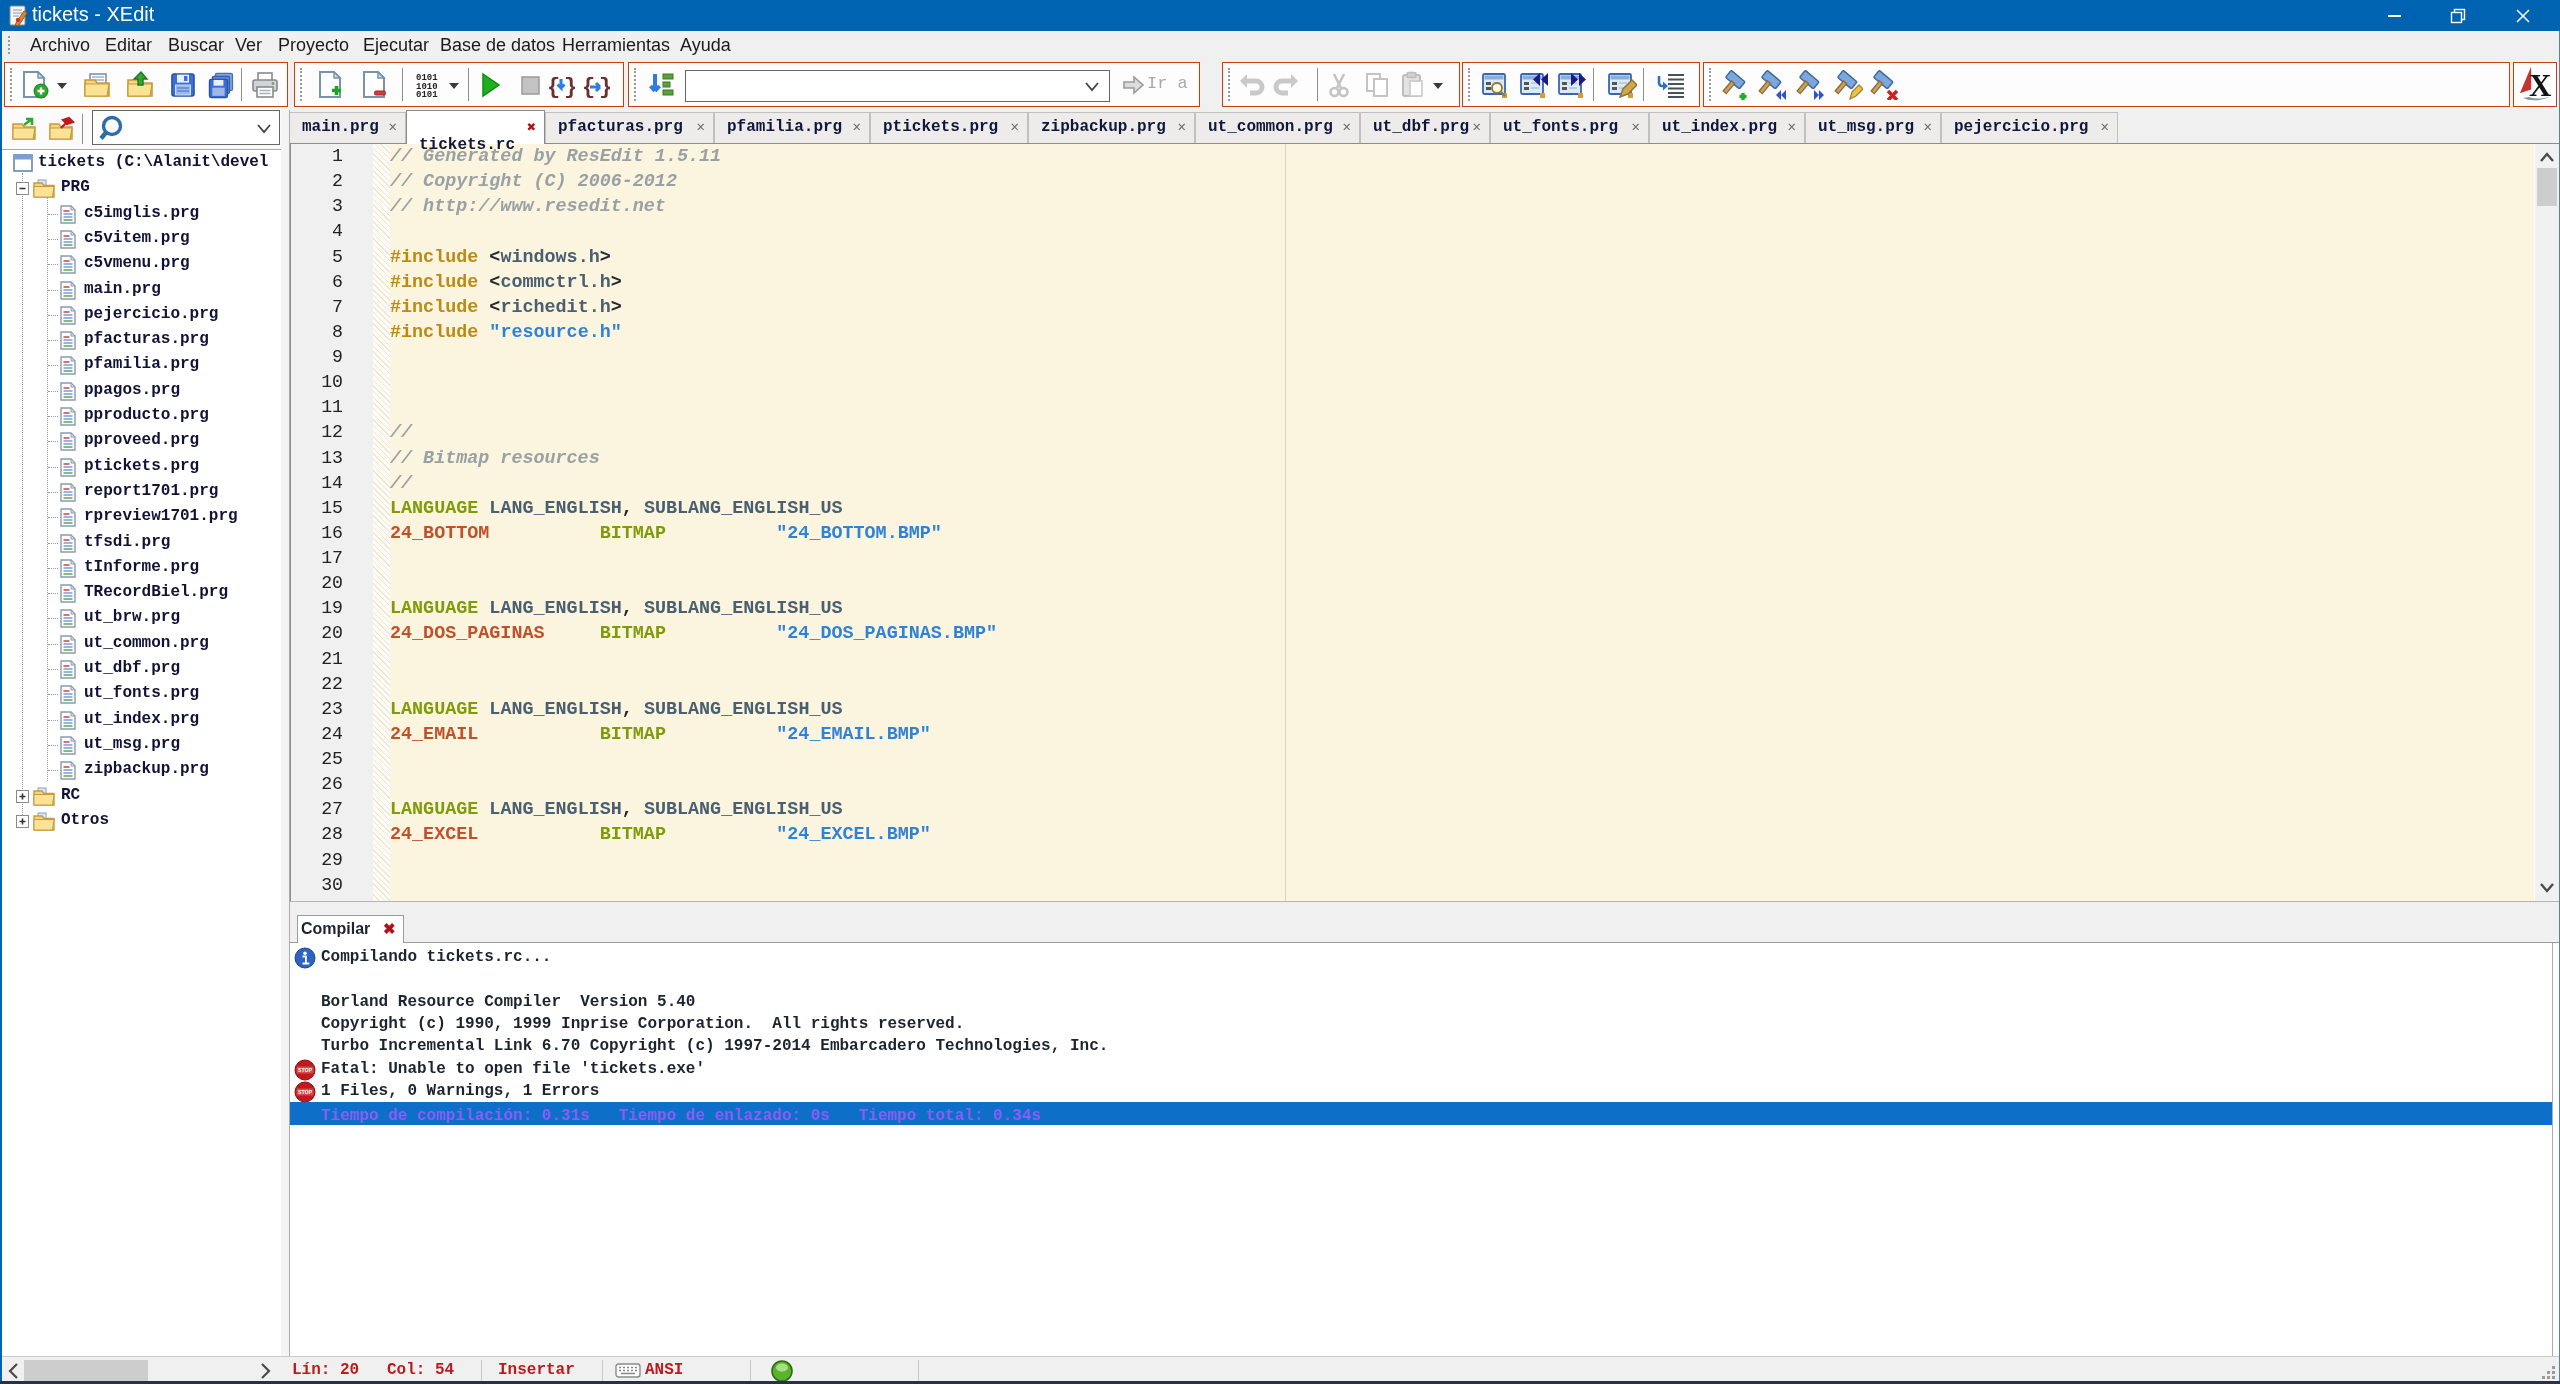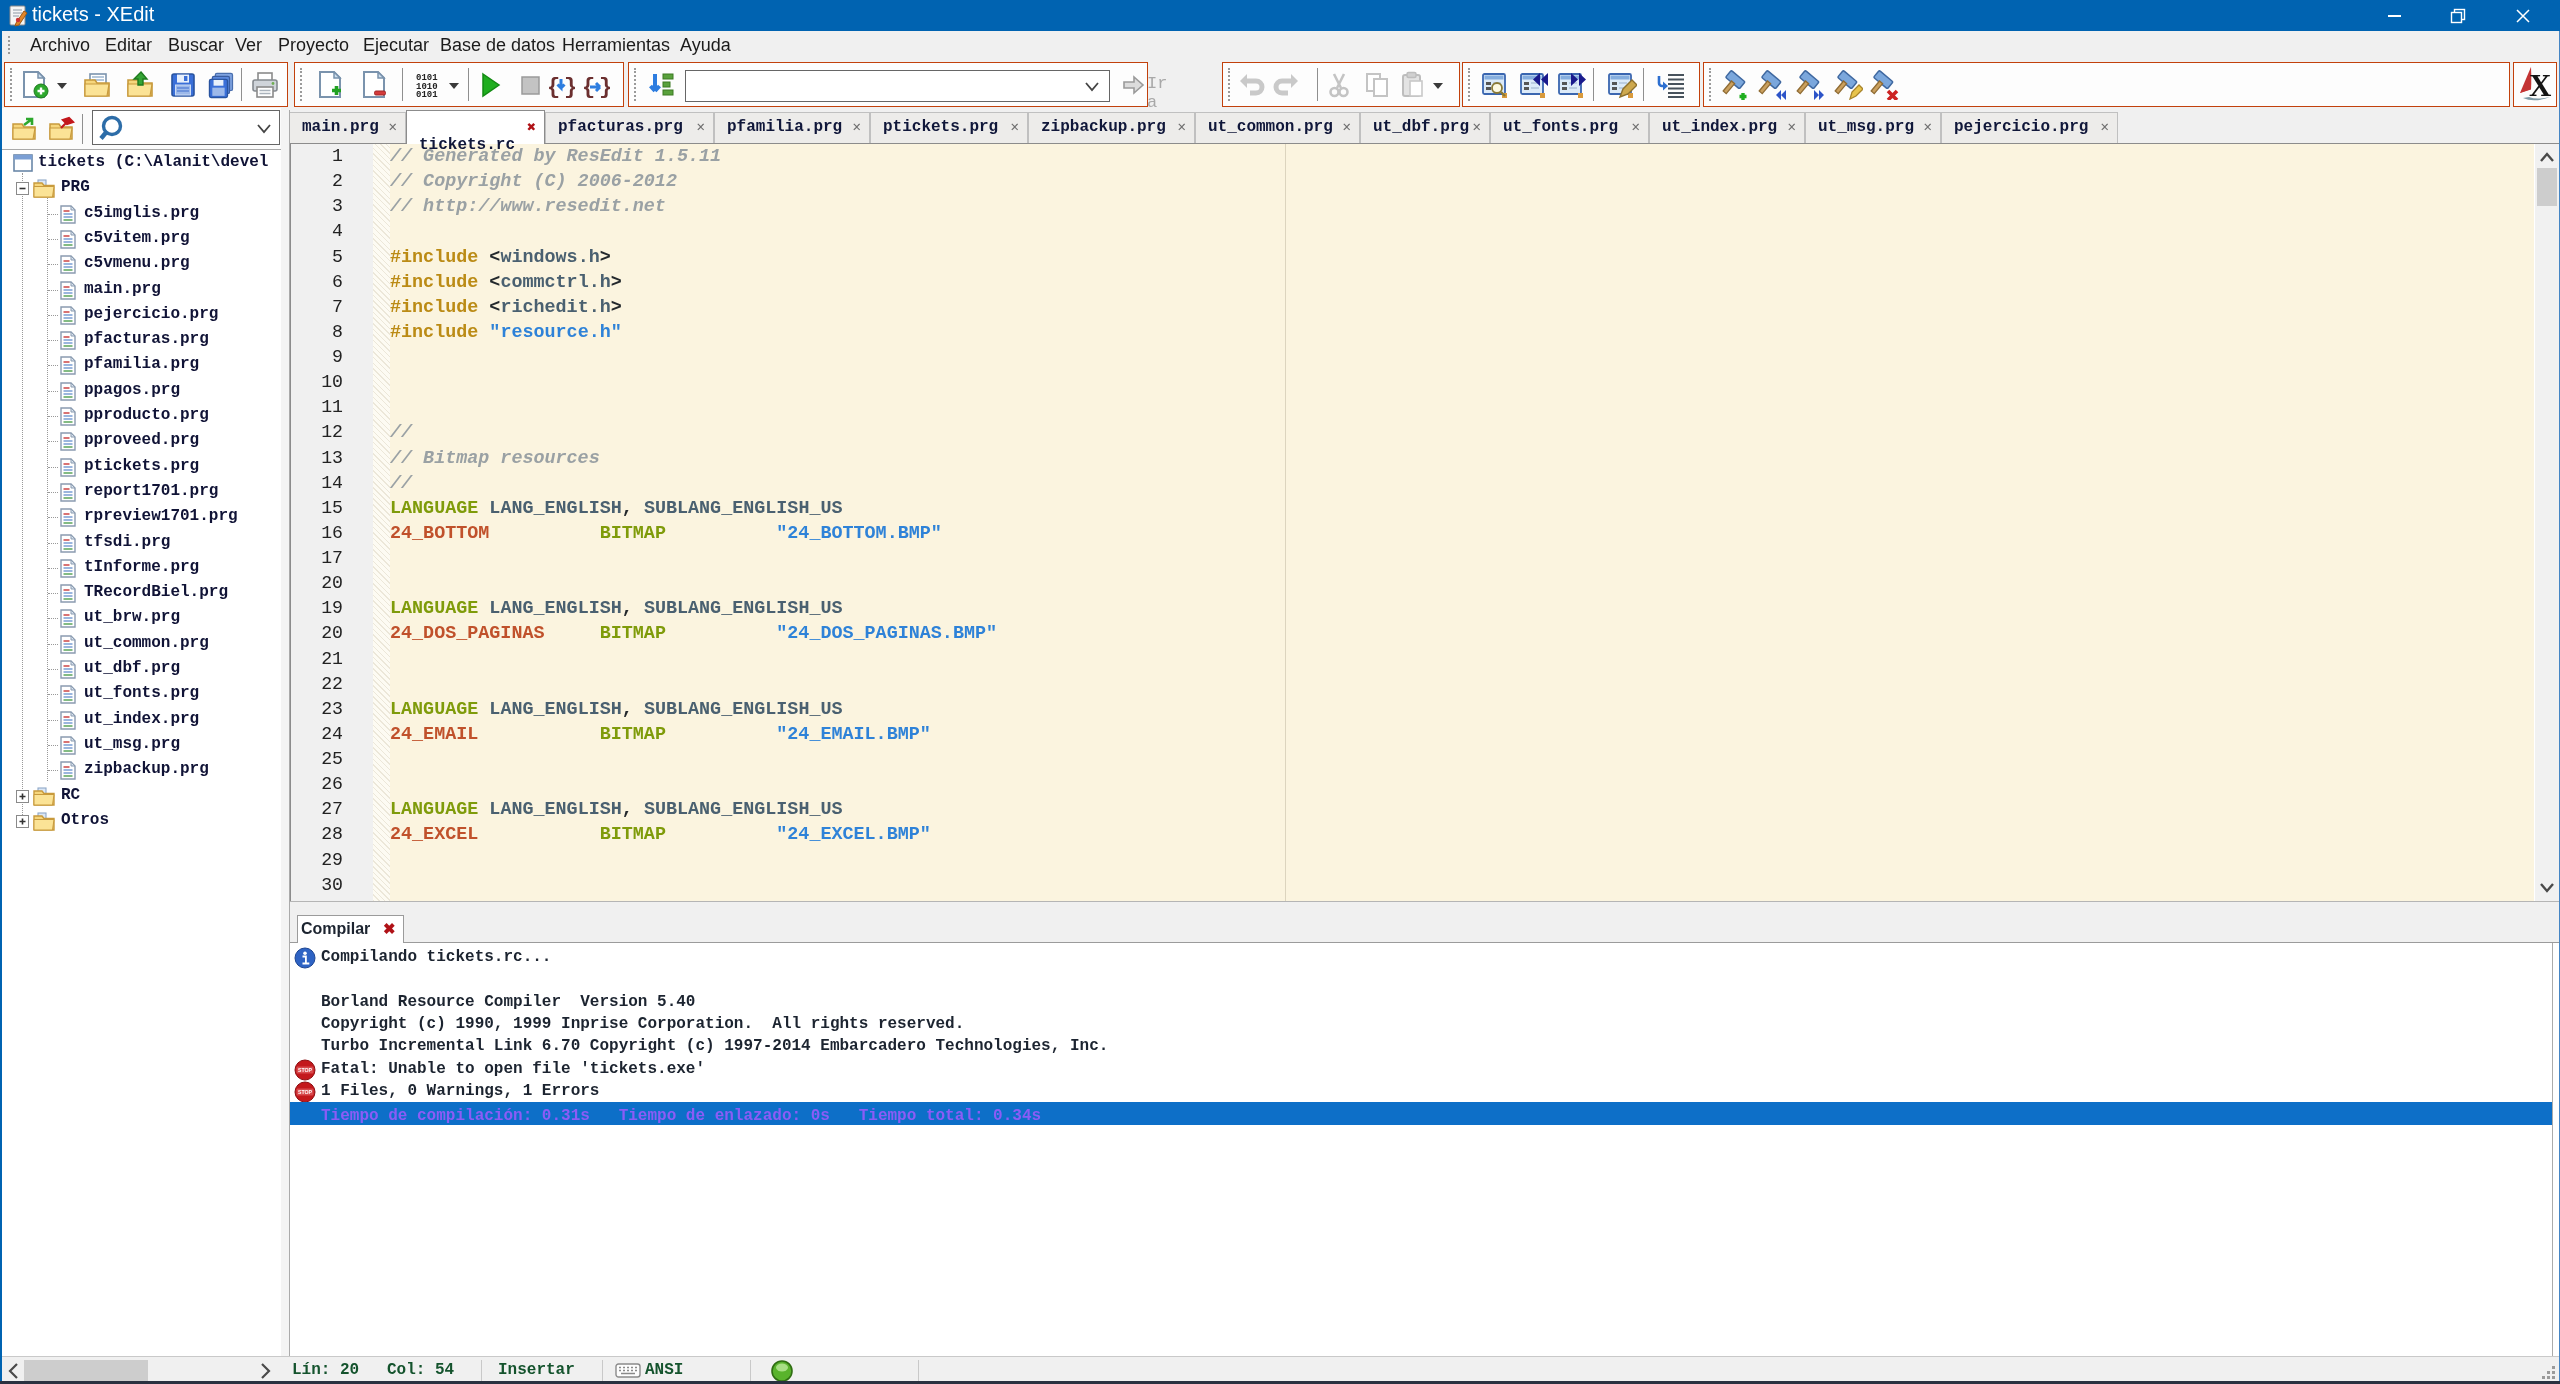--- a/index.html
+++ b/index.html
@@ -32,21 +32,21 @@
 .br{color:#23282c}
 .st{color:#2e82d8}
 .kw{color:#7f9b0a}
 .rs{color:#c0512b}
 .guide{left:1285px;top:144px;width:1px;height:757px;background:#dcd4be}
 .edsb{left:2535px;top:144px;width:24px;height:757px;background:#F1F1F1}
 .comptab{left:290px;top:915px;width:2270px;height:28px;background:#F0F0F0}
 .output{left:290px;top:943px;width:2263px;height:413px;background:#fff;border-right:1px solid #ababab;overflow:hidden}
 .oline{position:absolute;left:31px;font-family:"Liberation Mono",monospace;font-weight:bold;font-size:16px;color:#1c2430;white-space:pre}
 .statbar{left:281px;top:1356px;width:2279px;height:28px;background:#F0F0F0;border-top:1px solid #c9c9c9}
-.statbar span{position:absolute;top:4px;font-family:"Liberation Mono",monospace;font-weight:bold;font-size:16px;color:#14532d}
+.statbar span{position:absolute;top:4px;font-family:"Liberation Mono",monospace;font-weight:bold;font-size:16px;color:#b91c1c}
 .ssep{position:absolute;top:3px;width:1px;height:21px;background:#c9c9c9}
 .treesb{left:0;top:1356px;width:281px;height:28px;background:#F0F0F0;border-top:1px solid #c9c9c9}
 .ltool{left:2px;top:108px;width:279px;height:42px;background:#FBFBFB;border-bottom:1px solid #a8a8a8}
 .tree{left:2px;top:150px;width:279px;height:1206px;background:#fff;overflow:hidden;font-family:"Liberation Mono",monospace;font-weight:bold;font-size:16px;color:#101336}
 .trow{position:absolute;height:25px;white-space:nowrap}
 .edge-l{left:0;top:31px;width:2px;height:1353px;background:#0063B1}
 .edge-r{left:2559px;top:31px;width:1px;height:1353px;background:#4585c4}
 .edge-b{left:0;top:1381px;width:2560px;height:3px;background:#2a3140}
 </style></head>
 <body>
@@ -164,21 +164,21 @@
           <text x="0" y="22" style="font-family:Liberation Mono,monospace;font-size:22px;font-weight:bold" fill="#6b2f2f">{</text>
           <text x="17" y="22" style="font-family:Liberation Mono,monospace;font-size:22px;font-weight:bold" fill="#6b2f2f">}</text>
           <path d="M14 8 v9 l-3.5 -3.5 M14 17 l3.5 -3.5" stroke="#2d7de0" stroke-width="3" fill="none"></path>
         </svg></div>
       <div class="ticon" style="left:287px;top:8px"><svg width="28" height="28" viewBox="0 0 28 28">
           <text x="0" y="22" style="font-family:Liberation Mono,monospace;font-size:22px;font-weight:bold" fill="#6b2f2f">{</text>
           <text x="17" y="22" style="font-family:Liberation Mono,monospace;font-size:22px;font-weight:bold" fill="#6b2f2f">}</text>
           <path d="M8 16 h10 M18 16 l-4 -4 M18 16 l-4 4" stroke="#2d7de0" stroke-width="3" fill="none"></path>
         </svg></div>
     </div>
-<div class="gpanel" style="left:628px;width:520px">
+<div class="gpanel" style="left:628px;width:572px">
       <div class="handle" style="left:5px"></div>
       <div class="ticon" style="left:18px;top:8px"><svg width="30" height="28" viewBox="0 0 30 28">
           <path d="M8 3 v17 M8 20 l-4.5 -5 M8 20 l4.5 -5" stroke="#2d7de0" stroke-width="4" fill="none"></path>
           <rect x="16" y="3" width="10" height="5" fill="#59a13c" stroke="#3c7a22"></rect>
           <rect x="16" y="11" width="7" height="5" fill="#59a13c" stroke="#3c7a22"></rect>
           <rect x="16" y="19" width="10" height="5" fill="#59a13c" stroke="#3c7a22"></rect>
         </svg></div>
       <div style="position:absolute;left:56px;top:7px;width:425px;height:32px;background:#fff;border:1px solid #666">
         <svg width="14" height="10" style="position:absolute;right:10px;top:11px">
           <path d="M1 1 l6 7 l6 -7" stroke="#444" stroke-width="1.8" fill="none"></path>

